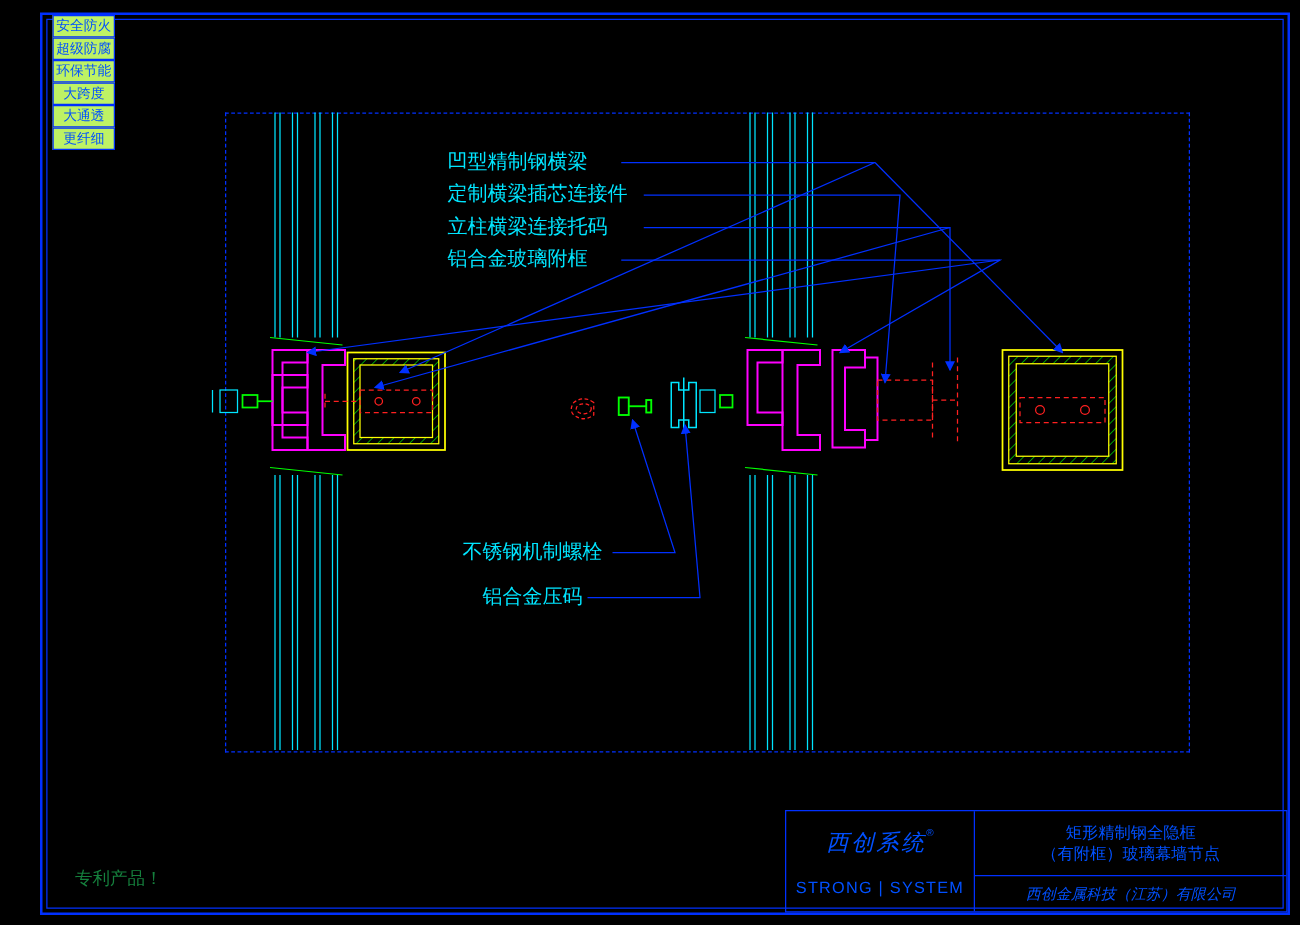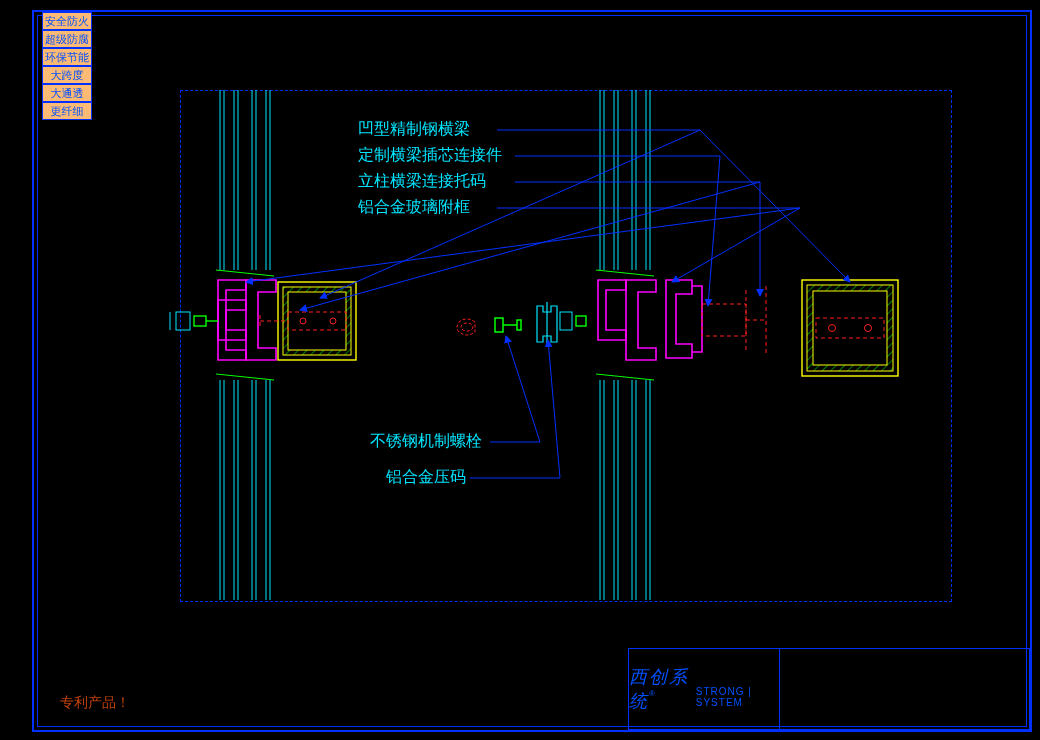--- a/index.html
+++ b/index.html
@@ -1,31 +1,31 @@
 <!DOCTYPE html>
 <html><head>
 <meta charset="utf-8">
 <style>
   html,body{margin:0;padding:0;background:#000;width:1040px;height:740px;overflow:hidden;font-family:"Microsoft YaHei",SimSun,sans-serif}
   .stage{position:absolute;inset:0}
   .frame-outer{position:absolute;left:32px;top:10px;right:8px;bottom:8px;border:2px solid #0030ff}
   .frame-inner{position:absolute;left:3px;top:3px;right:3px;bottom:3px;border:1px solid #0030ff}
   .sidebar{position:absolute;left:42px;top:12px;width:50px;display:flex;flex-direction:column}
-  .sidebar .tag{border:1px solid #0030ff;color:#0050ff;font-size:11px;text-align:center;padding:1px 0;line-height:14px;background:#fdba74}
+  .sidebar .tag{border:1px solid #0030ff;color:#0050ff;font-size:11px;text-align:center;padding:1px 0;line-height:14px;background:#bef264}
   .draw-area{position:absolute;left:180px;top:90px;width:770px;height:510px;border:1px dashed #0030ff}
   .corner{position:absolute;width:20px;height:20px}
   .corner::before,.corner::after{content:"";position:absolute;background:#0030ff}
   .c-tl{left:-2px;top:-2px}.c-tr{right:-2px;top:-2px}.c-bl{left:-2px;bottom:-2px}.c-br{right:-2px;bottom:-2px}
-  .patent{position:absolute;left:60px;bottom:28px;color:#c2410c;font-size:14px;font-family:SimSun}
+  .patent{position:absolute;left:60px;bottom:28px;color:#15803d;font-size:14px;font-family:SimSun}
   
   .tb{position:absolute;right:10px;bottom:10px;width:400px;height:80px;border:1px solid #0030ff;display:flex}
-  .tb-l{width:150px;border-right:1px solid #0030ff;display:flex;flex-direction:row;align-items:center;color:#0050ff}
+  .tb-l{width:150px;border-right:1px solid #0030ff;display:flex;flex-direction:column;align-items:center;justify-content:center;color:#0050ff}
   .tb-l .brand{font-family:"SimHei";font-size:18px;font-style:italic;letter-spacing:2px}
   .tb-l .reg{font-size:8px;vertical-align:top}
-  .tb-l .eng{font-size:10px;letter-spacing:1px;margin-top:16px}
+  .tb-l .eng{font-size:13px;letter-spacing:1px;margin-top:16px}
   .tb-r{flex:1;display:flex;flex-direction:column}
   .tb-r .title{flex:1;border-bottom:1px solid #0030ff;color:#0050ff;font-size:13px;display:flex;flex-direction:column;align-items:center;justify-content:center;line-height:1.3}
   .tb-r .company{flex:0 0 28px;color:#0050ff;font-size:12px;display:flex;align-items:center;justify-content:center;font-style:italic}
   
   svg{position:absolute;inset:0}
   text{font-family:SimSun,"Microsoft YaHei";fill:#00e5ff}
   .lbl{font-size:16px}
 </style>
 </head>
 <body>
@@ -229,15 +229,22 @@
 
   <div class="patent">专利产品！</div>
 
   <div class="tb">
     <div class="tb-l">
       <div>
         <span class="brand">西创系统</span><span class="reg">®</span>
       </div>
       <div class="eng">STRONG | SYSTEM</div>
     </div>
+    <div class="tb-r">
+      <div class="title">
+        <span>矩形精制钢全隐框</span>
+        <span>（有附框）玻璃幕墙节点</span>
+      </div>
+      <div class="company">西创金属科技（江苏）有限公司</div>
+    </div>
   </div>
 
 </div>
 
 </body></html>

